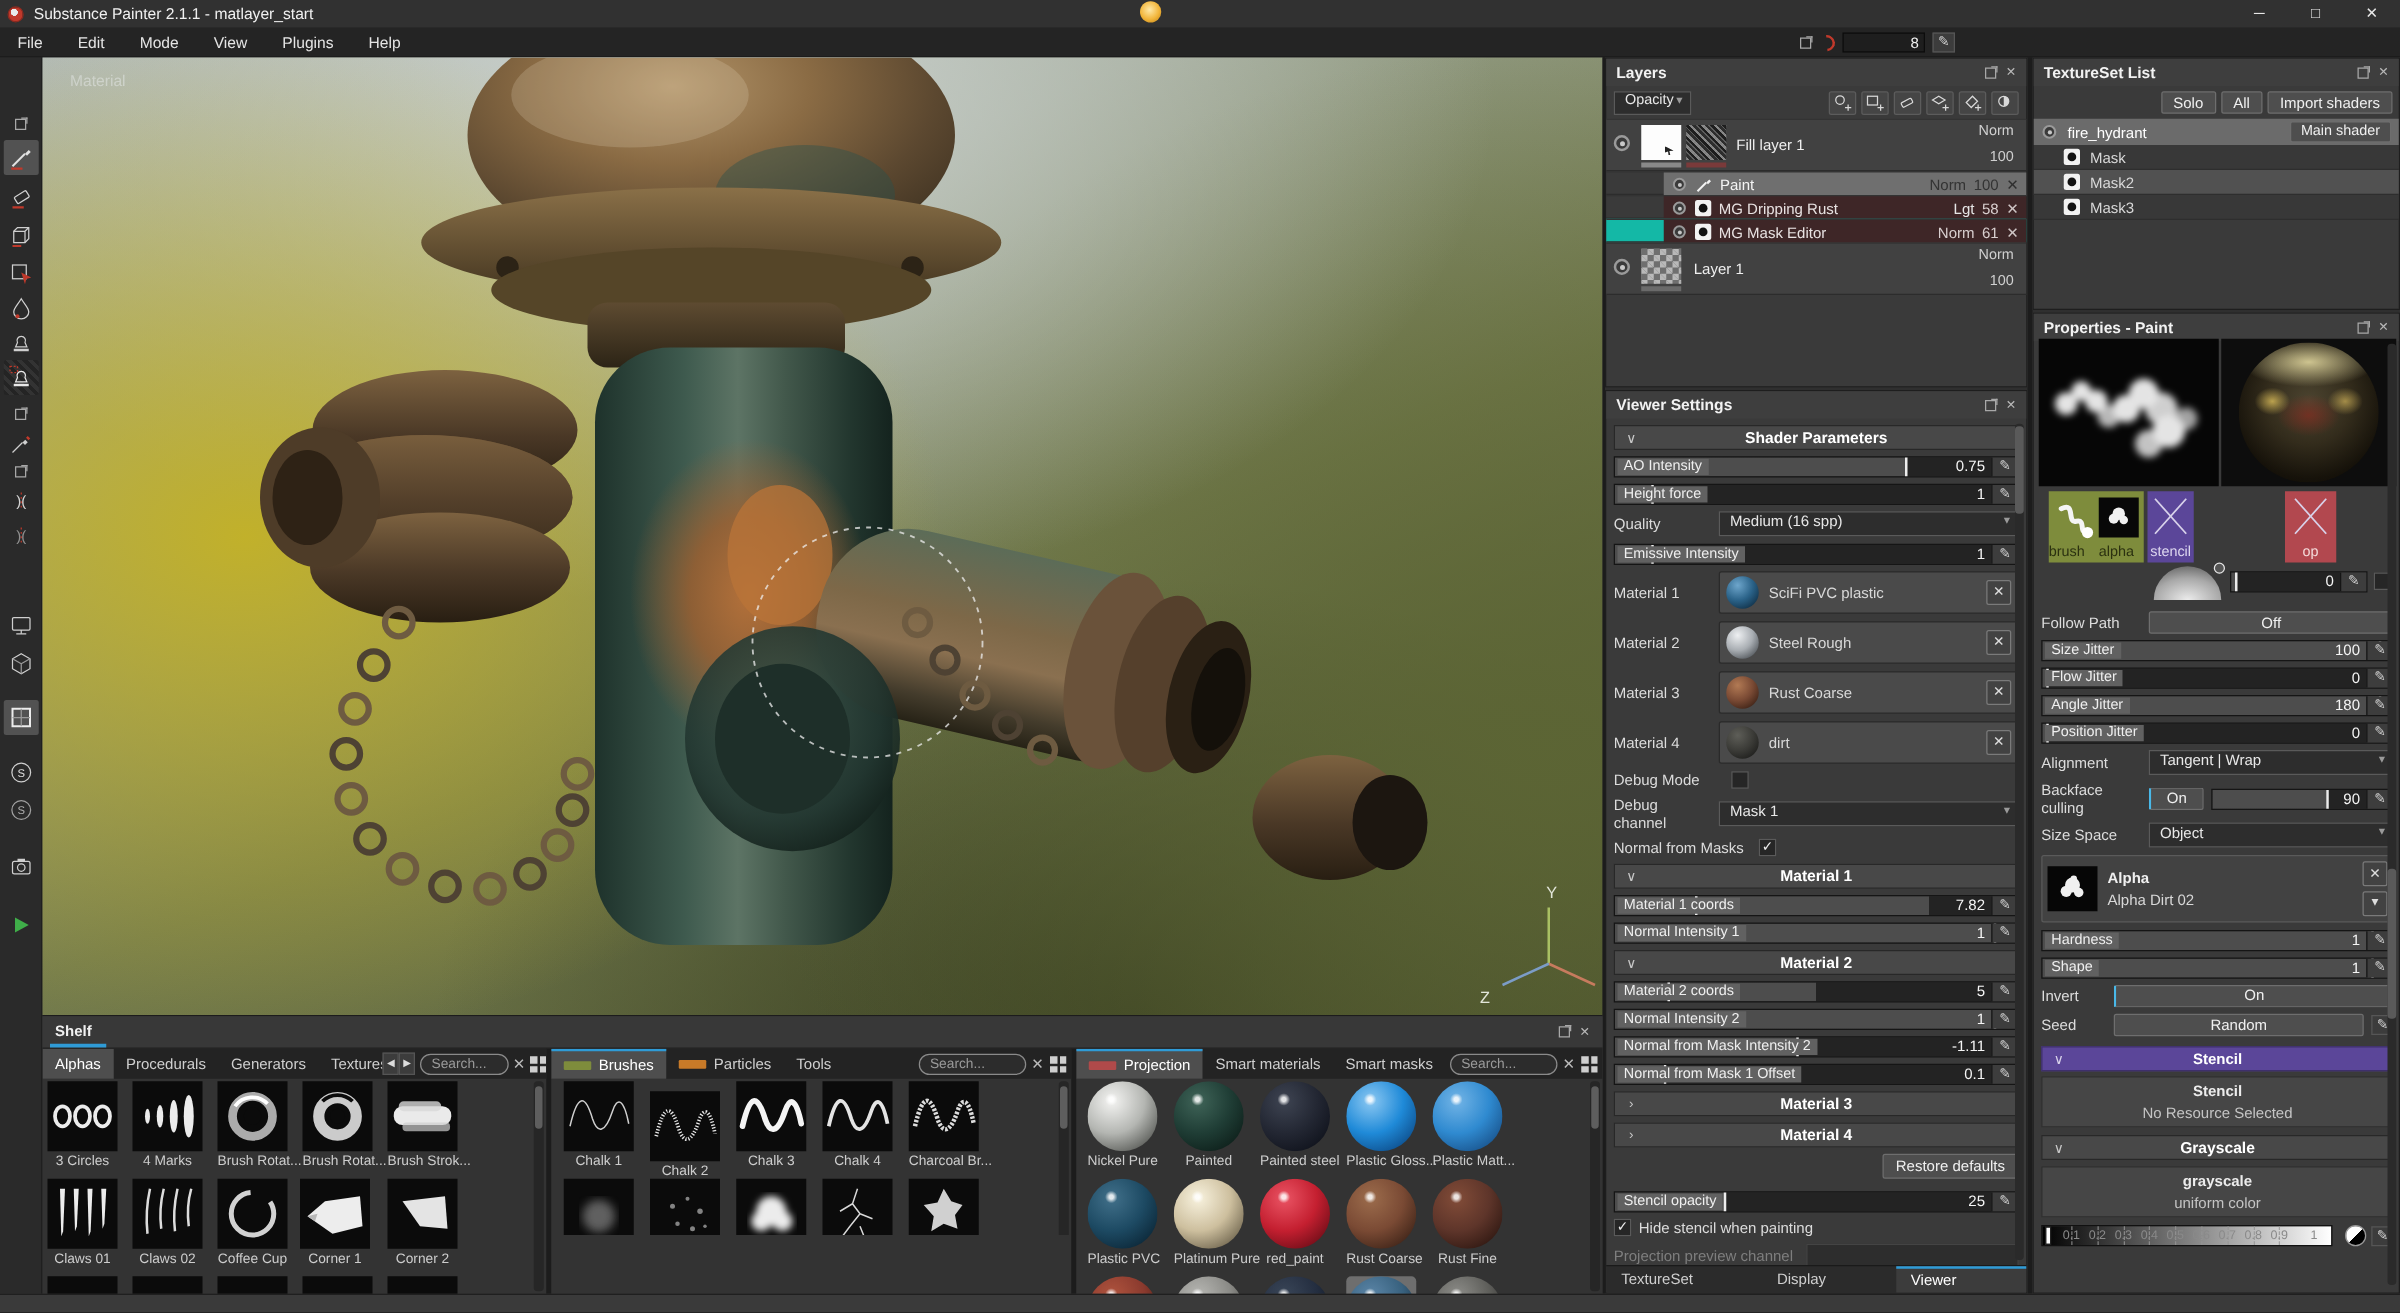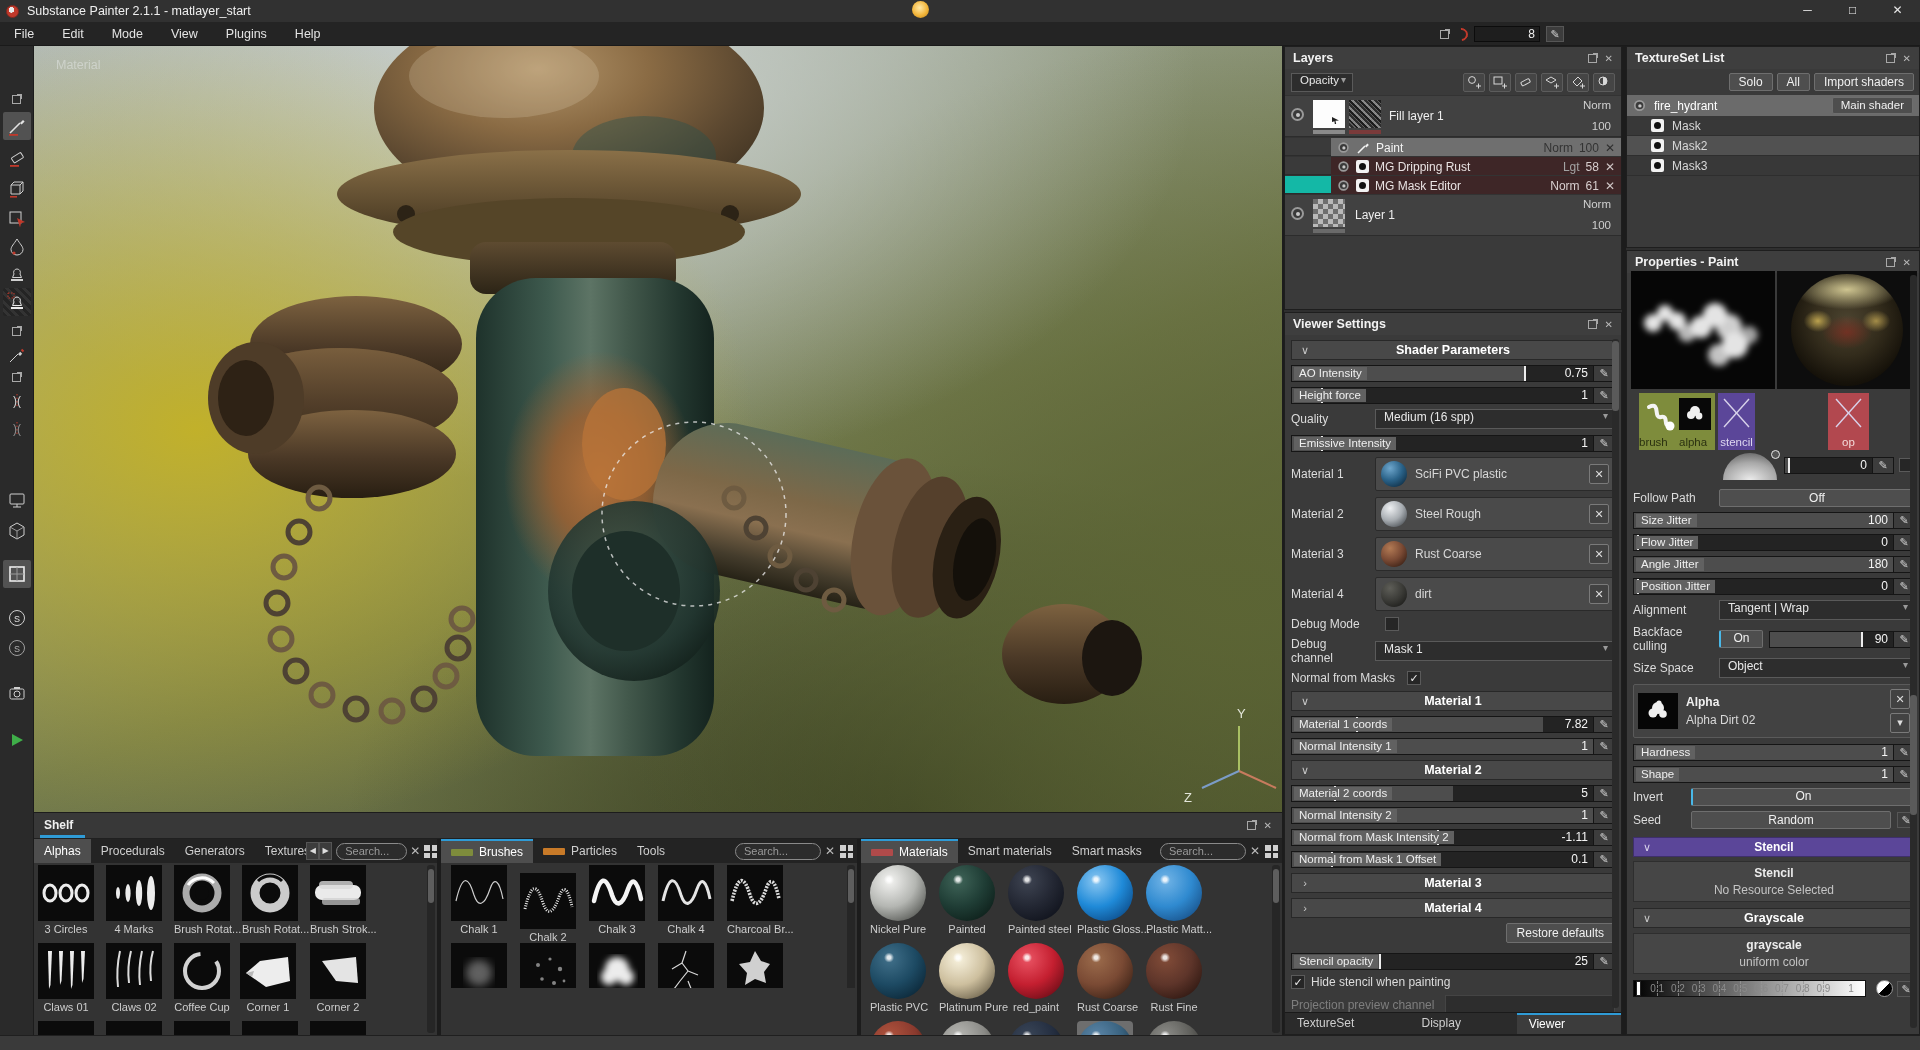--- a/index.html
+++ b/index.html
@@ -488,21 +488,21 @@
         <span style="color:#333">Norm</span>
         <span style="color:#333">100</span>
         <span style="color:#2e2e2e">✕</span>
       </div>
     </div>
     <div class="lrow" style="height:19px;background:#3a3a3a">
       <div class="lsub" style="background:#3e2627">
         <span class="eyec" style="transform:scale(.8)"></span>
         <span class="chanic"></span>
         <span style="flex:1;color:#e8e2e2">MG Dripping Rust</span>
-        <span style="color:#a3a3a3">Lgt</span>
+        <span style="color:#e5e5e5">Lgt</span>
         <span style="color:#d8cfcf">58</span>
         <span style="color:#cfc6c6">✕</span>
       </div>
     </div>
     <div class="lrow" style="height:19px;background:#14b8a6">
       <div class="lsub" style="background:#3e2627">
         <span class="eyec" style="transform:scale(.8)"></span>
         <span class="chanic"></span>
         <span style="flex:1;color:#e8e2e2">MG Mask Editor</span>
         <span style="color:#d8cfcf">Norm</span>
@@ -1185,21 +1185,21 @@
             <i></i>
           </span>
       </div>
     </div>
     <div class="abs vsep" style="left:823px;top:26px;width:4px;height:197px"></div>
 
     <div class="scol" style="left:827px;width:421px">
       <div class="stabs">
         <span class="stab act acctop">
             <span class="sw" style="background:#b04a4a"></span>
-            <span>Materials</span>
+            <span>Projection</span>
           </span>
         <span class="stab">
             <span>Smart materials</span>
           </span>
         <span class="stab">
             <span>Smart masks</span>
           </span>
         <span style="flex:1"></span>
         <span class="search" style="width:86px">Search...</span>
         <span style="margin:0 4px;color:#bbb">✕</span>

